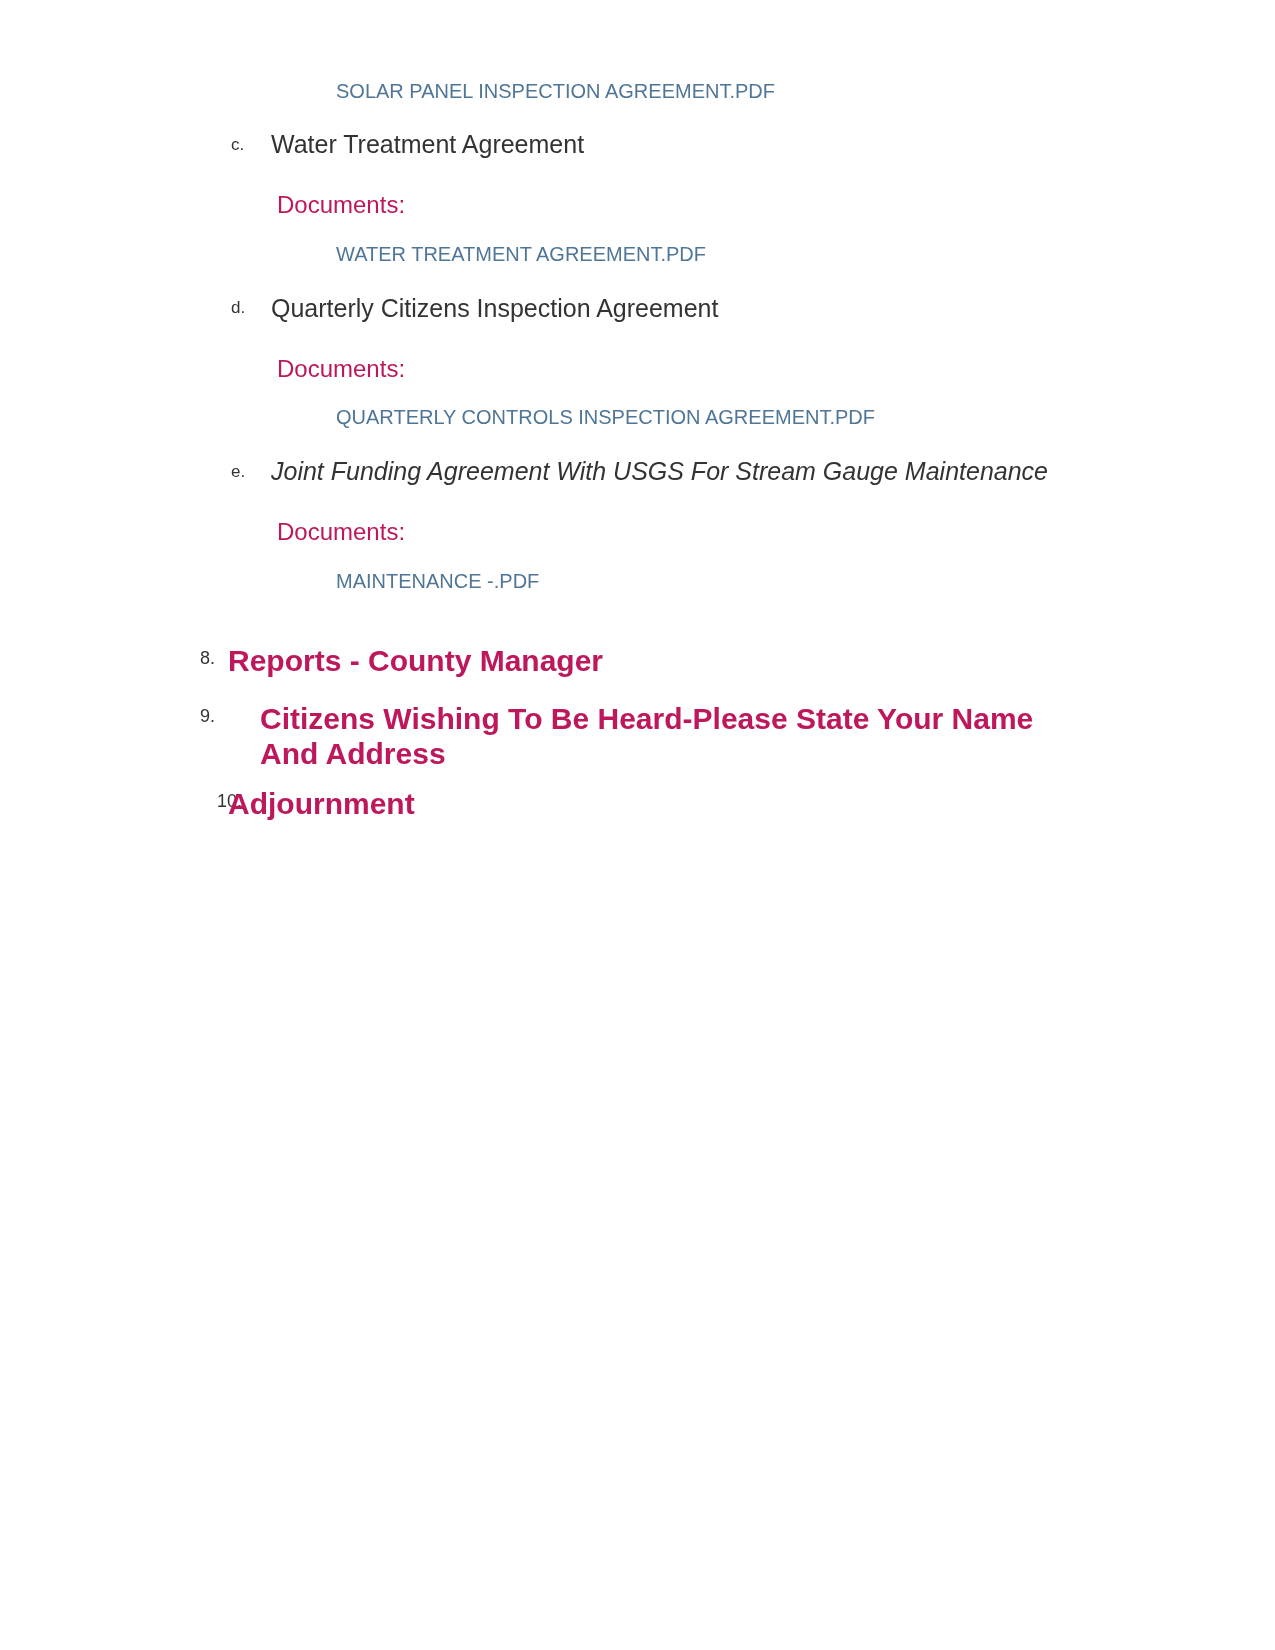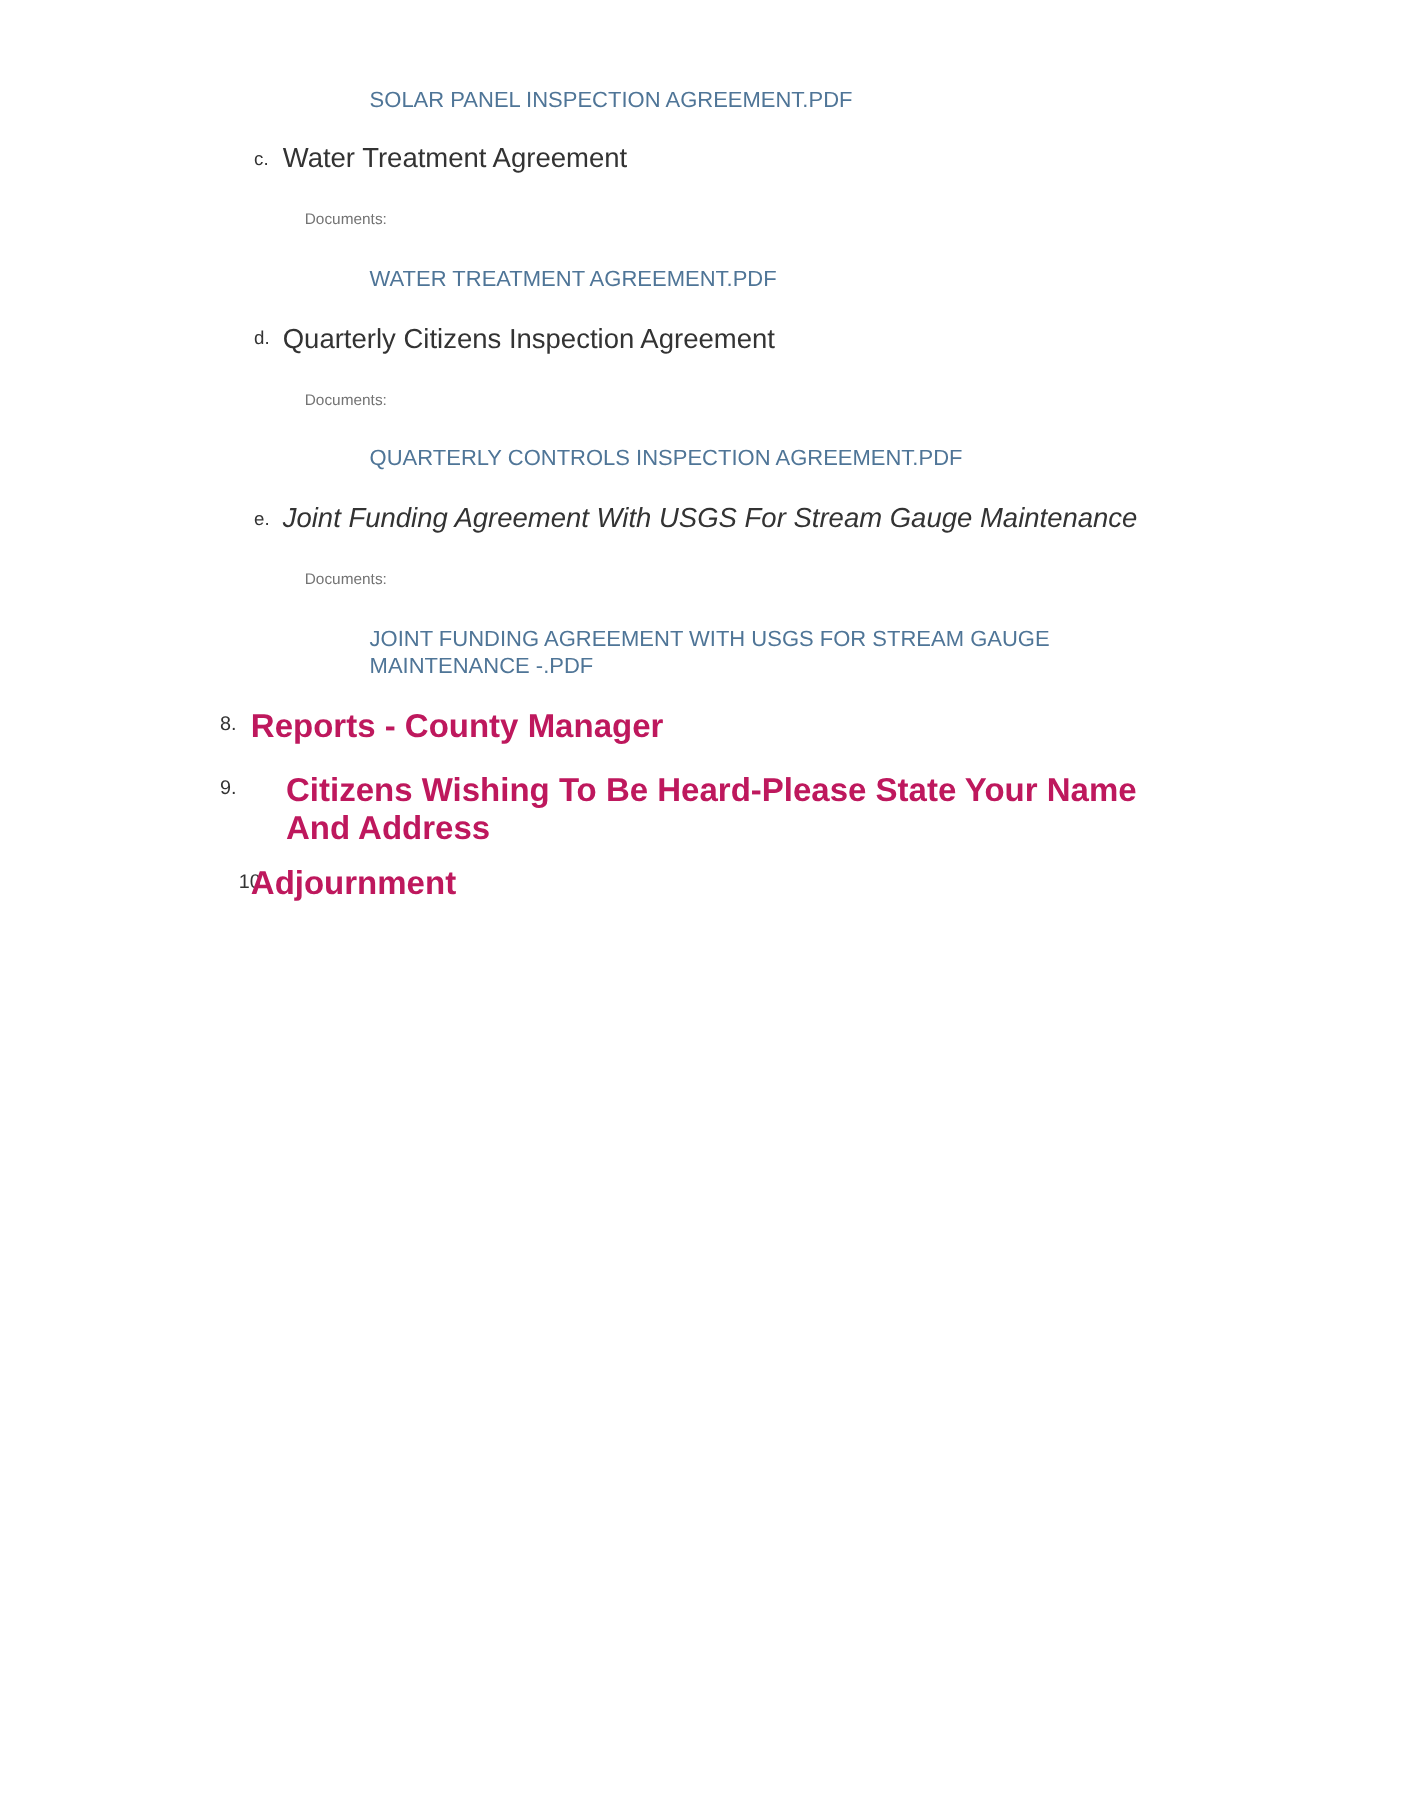--- a/index.html
+++ b/index.html
@@ -1,22 +1,22 @@
 <!DOCTYPE html>
 <html><head>
 <meta charset="utf-8">
 <style>
   html, body { margin: 0; padding: 0; background: #ffffff; }
   body { width: 1275px; height: 1650px; position: relative; overflow: hidden;
          font-family: "Liberation Sans", sans-serif; color: #333333; }
   .abs { position: absolute; white-space: nowrap; }
   .link { color: #4f7597; font-size: 20px; text-decoration: none; line-height: 25px; }
   .sub-marker { font-size: 17px; color: #333; }
-  .sub-title { font-size: 25px; color: #333; }
-  .docs-label { font-size: 14px; color: #737373; }
+  .sub-title { font-size: 25px; color: #333; margin-left: 14px; }
+  .docs-label { font-size: 24px; color: #be185d; }
   .main-marker { font-size: 18px; color: #333; }
   .main-title { font-size: 30px; font-weight: bold; color: #be185d; line-height: 35px; }
 </style>
 </head>
 <body>
 
 <a class="abs link" style="left:336px; top:79px;">SOLAR PANEL INSPECTION AGREEMENT.PDF</a>
 
 <span class="abs sub-marker" style="left:231px; top:135px;">c.</span>
 <span class="abs sub-title" style="left:257px; top:130px;">Water Treatment Agreement</span>
@@ -25,21 +25,20 @@
 
 <span class="abs sub-marker" style="left:231px; top:298px;">d.</span>
 <span class="abs sub-title" style="left:257px; top:294px;">Quarterly Citizens Inspection Agreement</span>
 <span class="abs docs-label" style="left:277px; top:355px;">Documents:</span>
 <a class="abs link" style="left:336px; top:405px;">QUARTERLY CONTROLS INSPECTION AGREEMENT.PDF</a>
 
 <span class="abs sub-marker" style="left:231px; top:462px;">e.</span>
 <span class="abs sub-title" style="left:257px; top:457px;font-style:italic;">Joint Funding Agreement With USGS For Stream Gauge Maintenance</span>
 <span class="abs docs-label" style="left:277px; top:518px;">Documents:</span>
 <a class="abs link" style="left:336px; top:569px;">
-  <span style="display:block;">JOINT FUNDING AGREEMENT WITH USGS FOR STREAM GAUGE</span>
   <span style="display:block;">MAINTENANCE -.PDF</span>
 </a>
 
 <span class="abs main-marker" style="left:200px; top:648px;">8.</span>
 <span class="abs main-title" style="left:228px; top:643px;">Reports - County Manager</span>
 
 <span class="abs main-marker" style="left:200px; top:706px;">9.</span>
 <div class="abs main-title" style="left:228px; top:701px;margin-left:32px;">
   <div>Citizens Wishing To Be Heard-Please State Your Name</div>
   <div>And Address</div>

